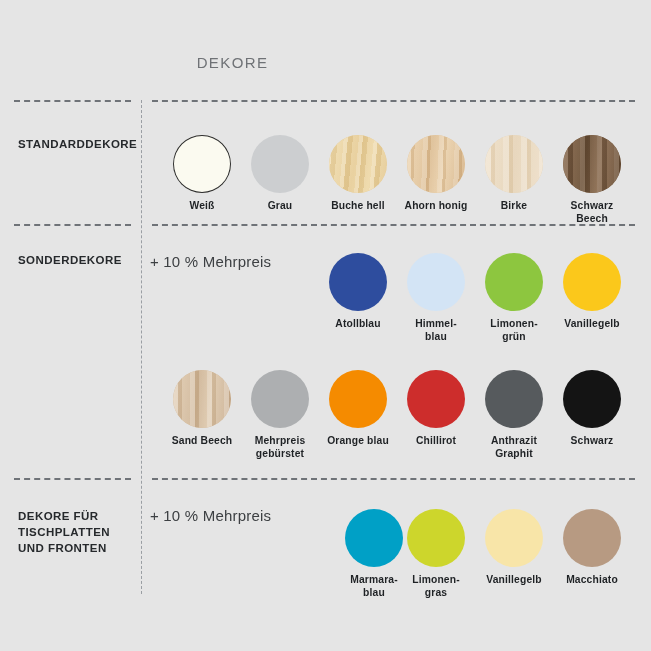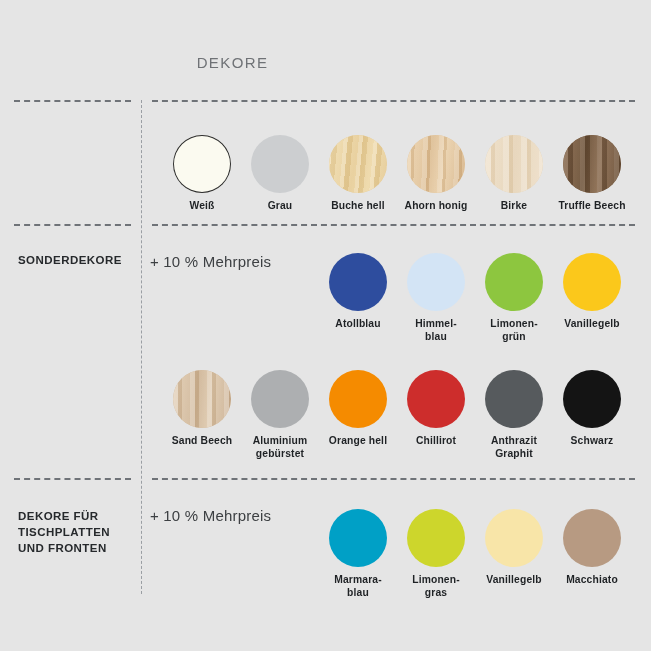--- a/index.html
+++ b/index.html
@@ -121,20 +121,21 @@
 
   <div class="vline"></div>
 
   <div class="hrule left" style="top:100px;"></div>
   <div class="hrule right" style="top:100px;"></div>
   <div class="hrule left" style="top:224px;"></div>
   <div class="hrule right" style="top:224px;"></div>
   <div class="hrule left" style="top:478px;"></div>
   <div class="hrule right" style="top:478px;"></div>
 
+  <div class="sec-label" style="top:136px;">STANDARDDEKORE</div>
   <div class="sec-label" style="top:508px;">DEKORE FÜR TISCHPLATTEN UND FRONTEN</div>
   <div class="sec-label" style="top:252px;">SONDERDEKORE</div>
 
   <div class="note" style="top:253px;">+ 10 % Mehrpreis</div>
   <div class="note" style="top:507px;">+ 10 % Mehrpreis</div>
 
   <div class="swatch-row" id="row-1" style="top:135px;">
       <div class="swatch" style="left: 164px;">
         <div class="disc outlined" style="background-color: rgb(251, 250, 240);"></div>
         <div class="caption">Weiß</div>
@@ -158,21 +159,21 @@
       <div class="swatch" style="left: 476px;">
         <div class="disc" style="background-color: rgb(231, 215, 189);">
           <div class="grain" style="background-image: repeating-linear-gradient(90deg, rgba(255, 255, 255, 0.34) 0px, rgba(255, 255, 255, 0.34) 6px, rgba(190, 160, 115, 0.14) 6px, rgba(190, 160, 115, 0.14) 10px, rgba(255, 255, 255, 0.14) 10px, rgba(255, 255, 255, 0.14) 18px), linear-gradient(95deg, rgb(237, 220, 195) 0%, rgb(228, 209, 179) 50%, rgb(236, 220, 196) 100%);"></div>
         </div>
         <div class="caption">Birke</div>
       </div>
       <div class="swatch" style="left: 554px;">
         <div class="disc" style="background-color: rgb(124, 96, 71);">
           <div class="grain" style="background-image: repeating-linear-gradient(90deg, rgba(255, 255, 255, 0.14) 0px, rgba(255, 255, 255, 0.14) 5px, rgba(55, 38, 24, 0.3) 5px, rgba(55, 38, 24, 0.3) 10px, rgba(255, 255, 255, 0.06) 10px, rgba(255, 255, 255, 0.06) 17px), linear-gradient(96deg, rgb(138, 106, 78) 0%, rgb(109, 82, 56) 38%, rgb(139, 108, 80) 62%, rgb(106, 79, 54) 100%);"></div>
         </div>
-        <div class="caption">Truffle Beech</div>
+        <div class="caption">Schwarz Beech</div>
       </div>
     </div>
   <div class="swatch-row" id="row-2" style="top:253px;">
       <div class="swatch" style="left: 320px;">
         <div class="disc" style="background-color: rgb(46, 77, 158);"></div>
         <div class="caption">Atollblau</div>
       </div>
       <div class="swatch" style="left: 398px;">
         <div class="disc" style="background-color: rgb(211, 228, 245);"></div>
         <div class="caption">Himmel-
@@ -190,43 +191,43 @@
     </div>
   <div class="swatch-row" id="row-3" style="top:370px;">
       <div class="swatch" style="left: 164px;">
         <div class="disc" style="background-color: rgb(214, 191, 163);">
           <div class="grain" style="background-image: repeating-linear-gradient(90deg, rgba(255, 255, 255, 0.32) 0px, rgba(255, 255, 255, 0.32) 5px, rgba(160, 128, 92, 0.2) 5px, rgba(160, 128, 92, 0.2) 9px, rgba(255, 255, 255, 0.12) 9px, rgba(255, 255, 255, 0.12) 17px), linear-gradient(96deg, rgb(224, 203, 176) 0%, rgb(205, 178, 146) 42%, rgb(220, 198, 169) 64%, rgb(198, 169, 138) 100%);"></div>
         </div>
         <div class="caption">Sand Beech</div>
       </div>
       <div class="swatch" style="left: 242px;">
         <div class="disc" style="background-color: rgb(173, 175, 177);"></div>
-        <div class="caption">Aluminium
+        <div class="caption">Mehrpreis
 gebürstet</div>
       </div>
       <div class="swatch" style="left: 320px;">
         <div class="disc" style="background-color: rgb(245, 139, 0);"></div>
-        <div class="caption">Orange hell</div>
+        <div class="caption">Orange blau</div>
       </div>
       <div class="swatch" style="left: 398px;">
         <div class="disc" style="background-color: rgb(205, 45, 44);"></div>
         <div class="caption">Chillirot</div>
       </div>
       <div class="swatch" style="left: 476px;">
         <div class="disc" style="background-color: rgb(86, 90, 93);"></div>
         <div class="caption">Anthrazit
 Graphit</div>
       </div>
       <div class="swatch" style="left: 554px;">
         <div class="disc" style="background-color: rgb(20, 20, 20);"></div>
         <div class="caption">Schwarz</div>
       </div>
     </div>
   <div class="swatch-row" id="row-4" style="top:509px;">
-      <div class="swatch" style="left: 320px;">
+      <div class="swatch" style="left: 336px;">
         <div class="disc" style="background-color: rgb(0, 160, 198);"></div>
         <div class="caption">Marmara-
 blau</div>
       </div>
       <div class="swatch" style="left: 398px;">
         <div class="disc" style="background-color: rgb(205, 214, 44);"></div>
         <div class="caption">Limonen-
 gras</div>
       </div>
       <div class="swatch" style="left: 476px;">

